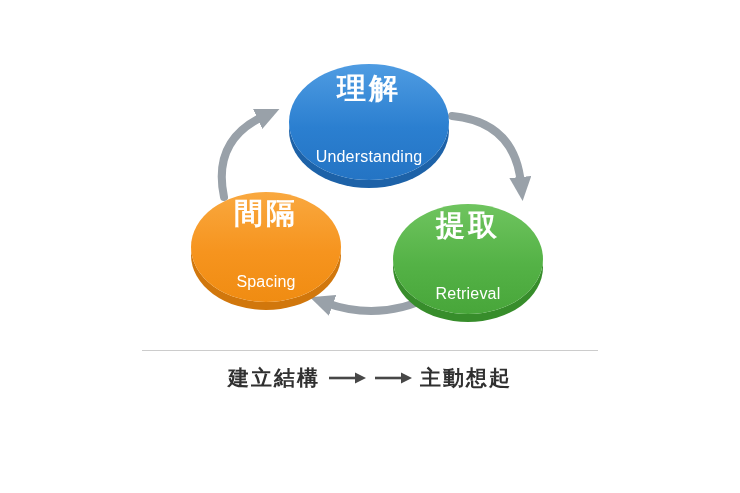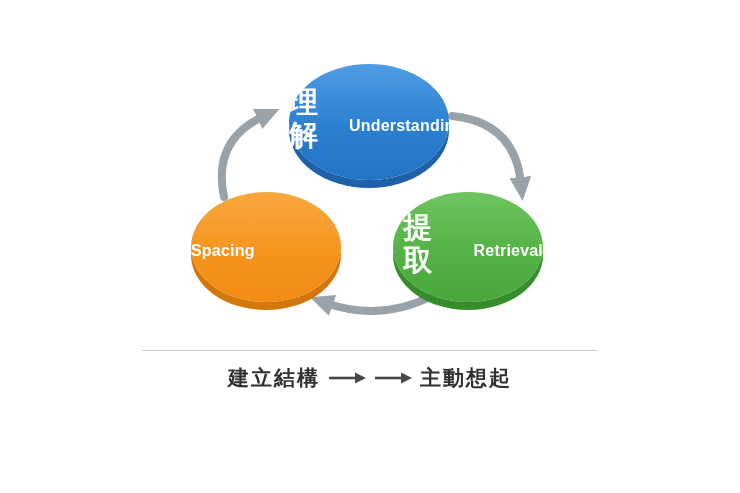--- a/index.html
+++ b/index.html
@@ -18,55 +18,55 @@
   .arrows {
     position: absolute;
     left: 0; top: 0;
     width: 740px; height: 493px;
     pointer-events: none;
   }
   .node {
     position: absolute;
     border-radius: 50%;
     display: flex;
-    flex-direction: row;
+    flex-direction: column;
     align-items: center;
-    justify-content: flex-start;
+    justify-content: center;
     color: #ffffff;
     text-align: center;
     padding-bottom: 6px;
     box-sizing: border-box;
     gap: 28px;
   }
   .node .zh {
     font-size: 29px;
     font-weight: bold;
     letter-spacing: 3px;
     line-height: 1.15;
   }
   .node .en {
     font-size: 16px;
-    font-weight: 700;
+    font-weight: 400;
     margin-top: 14px;
     letter-spacing: 0.2px;
   }
   .node-blue {
     left: 289px; top: 64px;
     width: 160px; height: 116px;
     background: linear-gradient(180deg, #4f9ce2 0%, #2b7fd0 55%, #2474c4 100%);
     box-shadow: 0 8px 0 #1d62a8;
   }
   .node-orange {
     left: 191px; top: 192px;
     width: 150px; height: 110px;
     background: linear-gradient(180deg, #f9a83f 0%, #f6941e 55%, #f08c12 100%);
     box-shadow: 0 8px 0 #d1770c;
   }
   .node-green {
-    left: 393px; top: 192px;
+    left: 393px; top: 204px;
     width: 150px; height: 110px;
     background: linear-gradient(180deg, #6fc45f 0%, #54b246 55%, #48a63a 100%);
     box-shadow: 0 8px 0 #378d2b;
   }
   .divider {
     position: absolute;
     left: 142px; top: 350px;
     width: 456px; height: 1px;
     background: #cccccc;
   }
@@ -104,20 +104,21 @@
     <path d="M 452 116 Q 515 122 521 184" fill="none" stroke="#99a1a9" stroke-width="8" stroke-linecap="round" marker-end="url(#head)"></path>
     <path d="M 432 296 Q 380 322 326 303" fill="none" stroke="#99a1a9" stroke-width="8" stroke-linecap="round" marker-end="url(#head)"></path>
   </svg>
 
   <div class="node node-blue">
     <div class="zh">理解</div>
     <div class="en">Understanding</div>
   </div>
 
   <div class="node node-orange">
+    <div class="zh">間隔</div>
     <div class="en">Spacing</div>
   </div>
 
   <div class="node node-green">
     <div class="zh">提取</div>
     <div class="en">Retrieval</div>
   </div>
 
   <div class="divider"></div>
 

